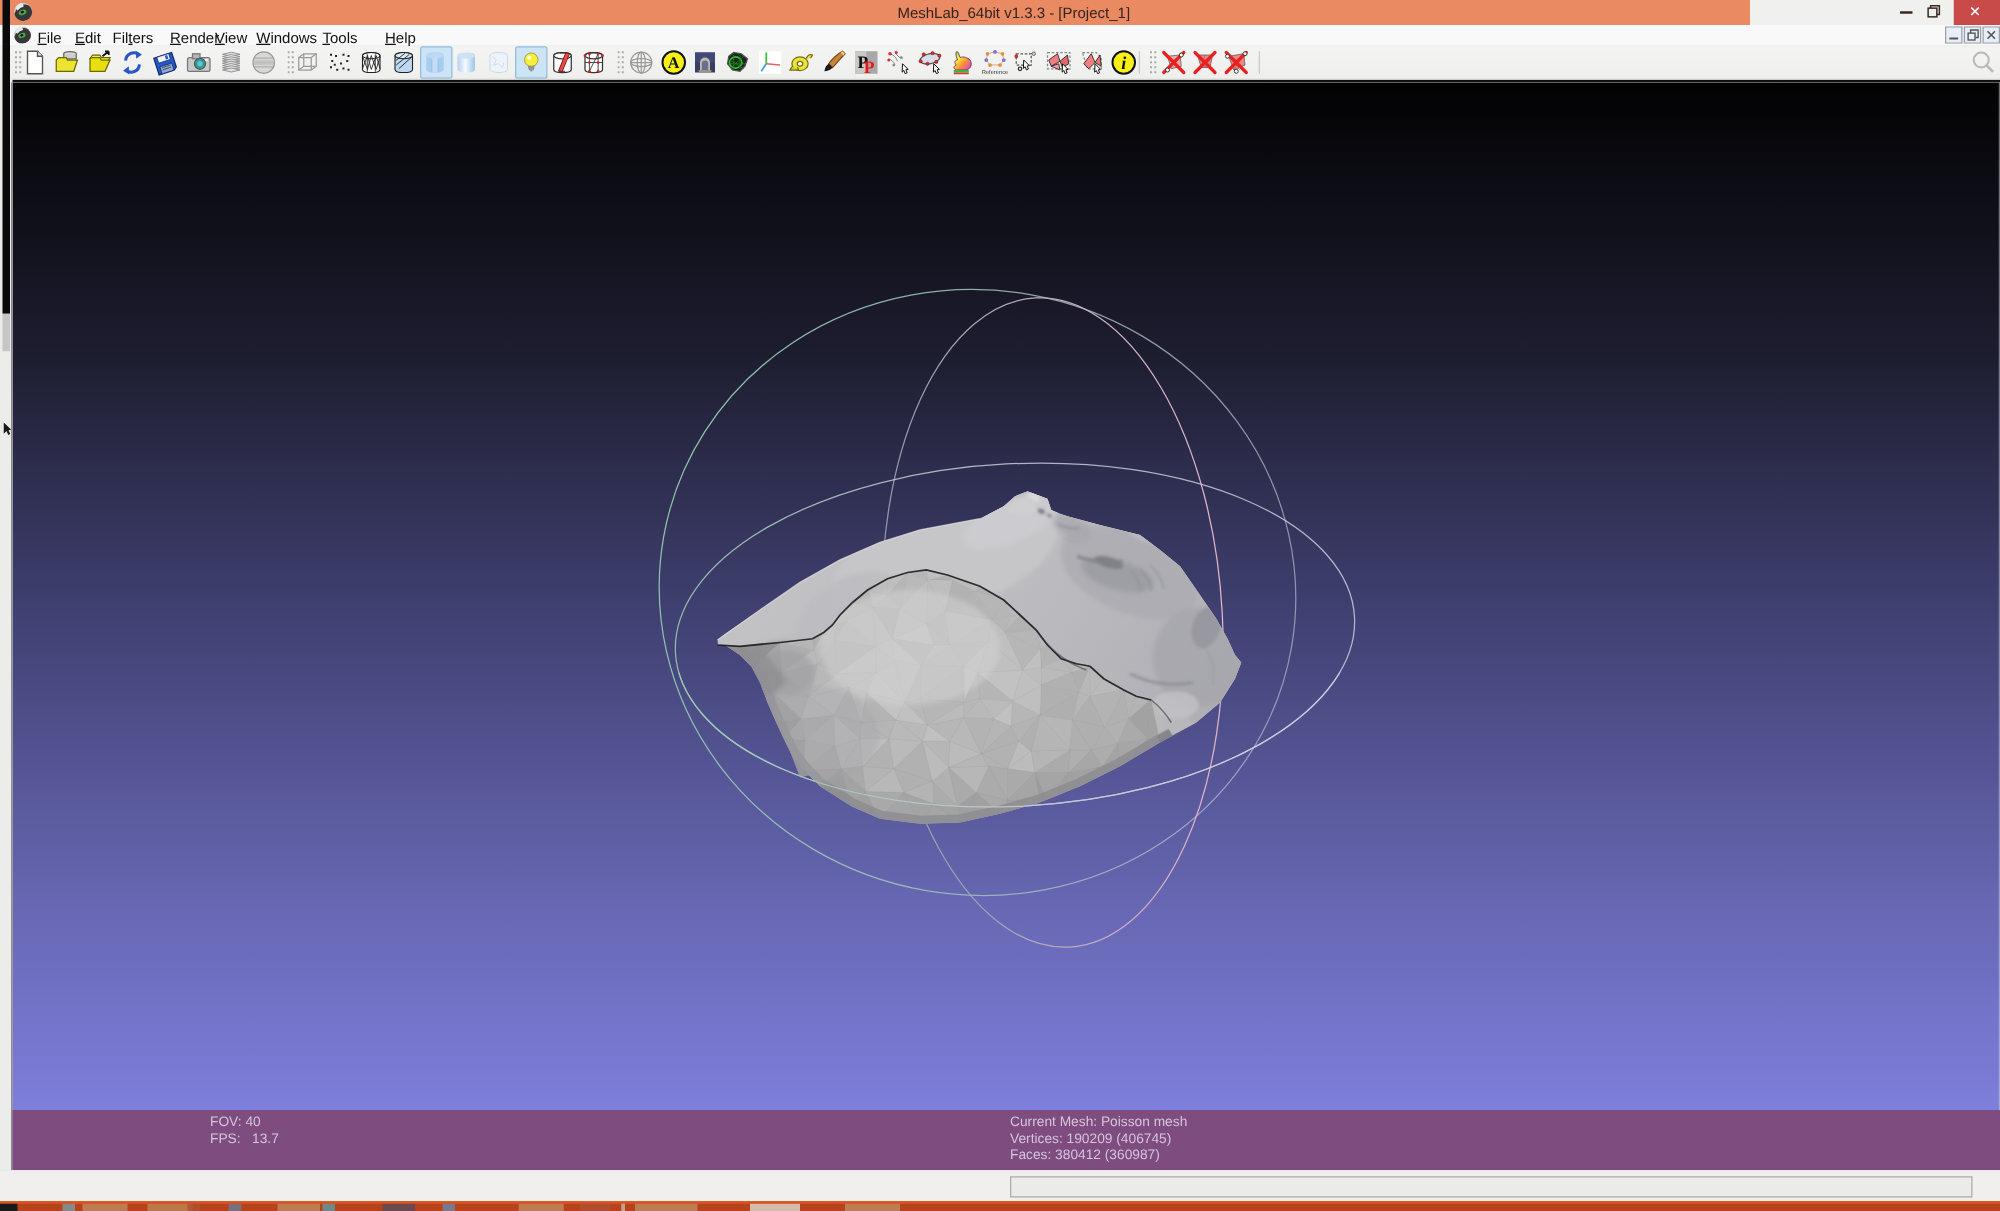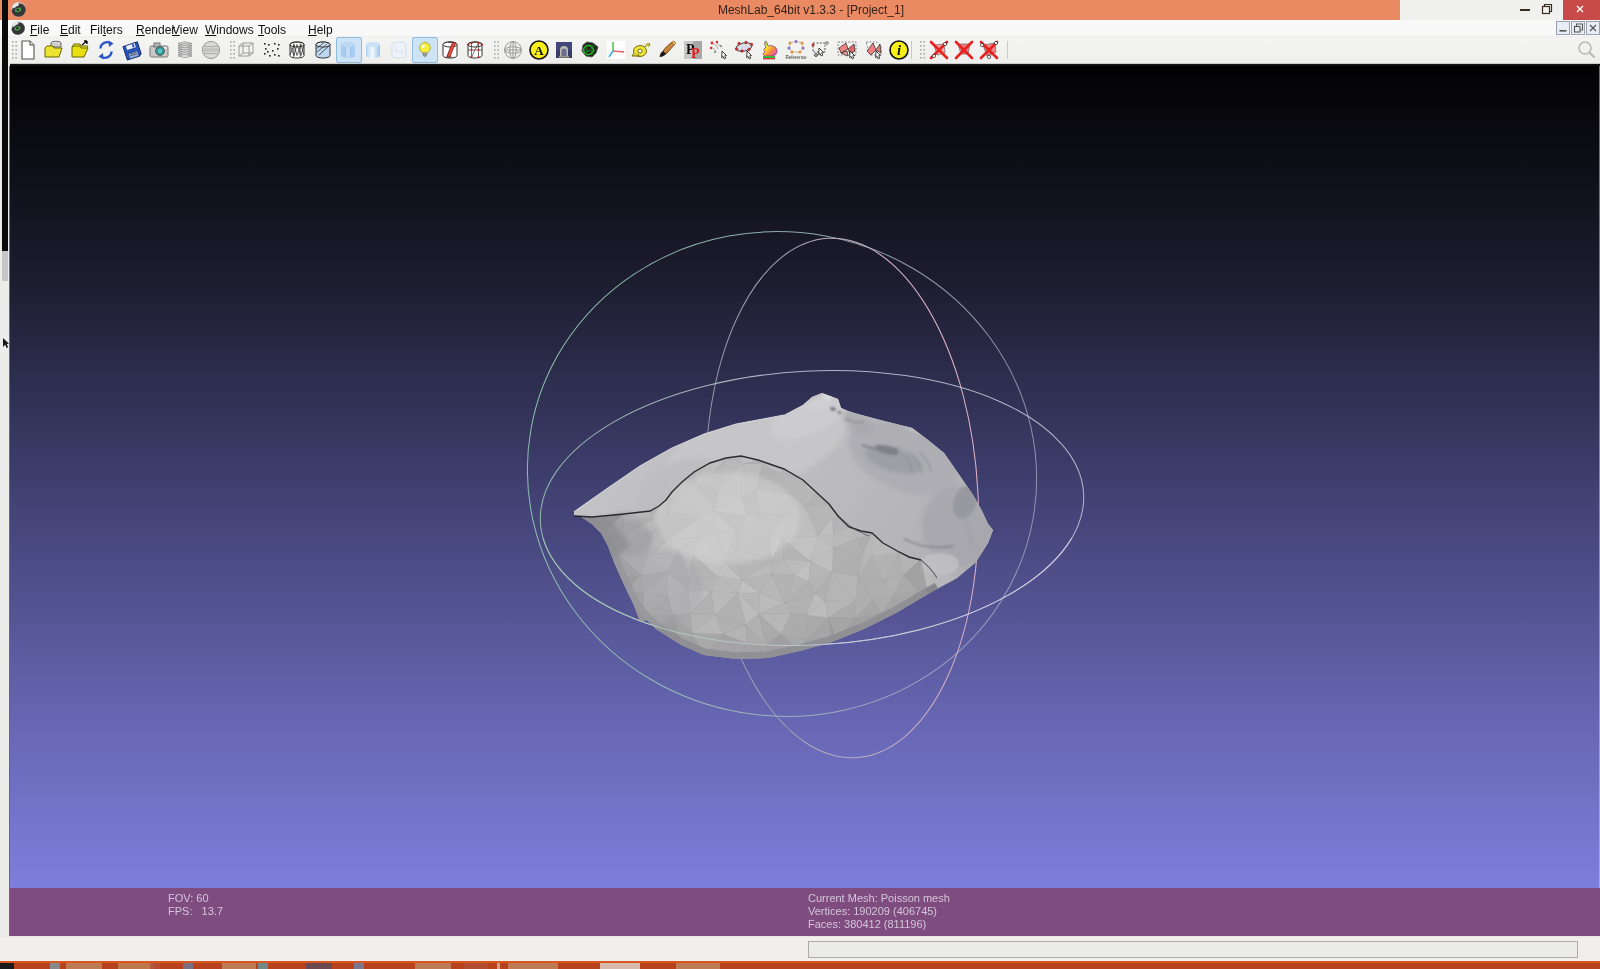--- a/index.html
+++ b/index.html
@@ -726,25 +726,25 @@
 <div id="tbline"></div>
 <div class="abs" style="left:10px;top:64px;width:1590px;height:2px;background:#111"></div>
 <div class="abs" style="left:2px;top:0;width:6px;height:251px;background:#0a0a0a"></div>
 <div class="abs" style="left:2px;top:251px;width:6px;height:30px;background:#c6c6c6"></div>
 <div class="abs" style="left:9px;top:66px;width:1px;height:870px;background:#6a6a72"></div>
 <svg class="abs" style="left:2px;top:337px" width="8" height="12">
     <path d="M1 1v9l2.2-2.2L4.6 11l1.6-.8-1.4-3.1L7 6.8z" fill="#1a1a1a"></path>
   </svg>
 <div class="abs" style="left:1599px;top:66px;width:1px;height:870px;background:#d0d0da;opacity:.5"></div>
 <div id="glbar"></div>
-<div class="gltext" style="left:168px;top:892px">FOV: 60
+<div class="gltext" style="left:168px;top:892px">FOV: 40
 FPS:   13.7</div>
 <div class="gltext" style="left:808px;top:892px">Current Mesh: Poisson mesh
 Vertices: 190209 (406745)
-Faces: 380412 (811196)</div>
+Faces: 380412 (360987)</div>
 <div id="statusbar"></div>
 <div id="progress"></div>
 <div id="taskbar"></div>
 <div class="abs" style="left:0;top:961px;width:1600px;height:2px;background:#d8571f"></div>
 <div class="abs" style="left:0;top:963px;width:14px;height:6px;background:#1a1a1a"></div>
 <div class="abs" style="left:50px;top:963px;width:10px;height:6px;background:#7a9aa8;opacity:.8"></div>
 <div class="abs" style="left:66px;top:963px;width:36px;height:6px;background:#c08a62;opacity:.8"></div>
 <div class="abs" style="left:118px;top:963px;width:36px;height:6px;background:#bd8558;opacity:.8"></div>
 <div class="abs" style="left:150px;top:963px;width:10px;height:6px;background:#b05038;opacity:.8"></div>
 <div class="abs" style="left:183px;top:963px;width:10px;height:6px;background:#6a7a9a;opacity:.8"></div>

